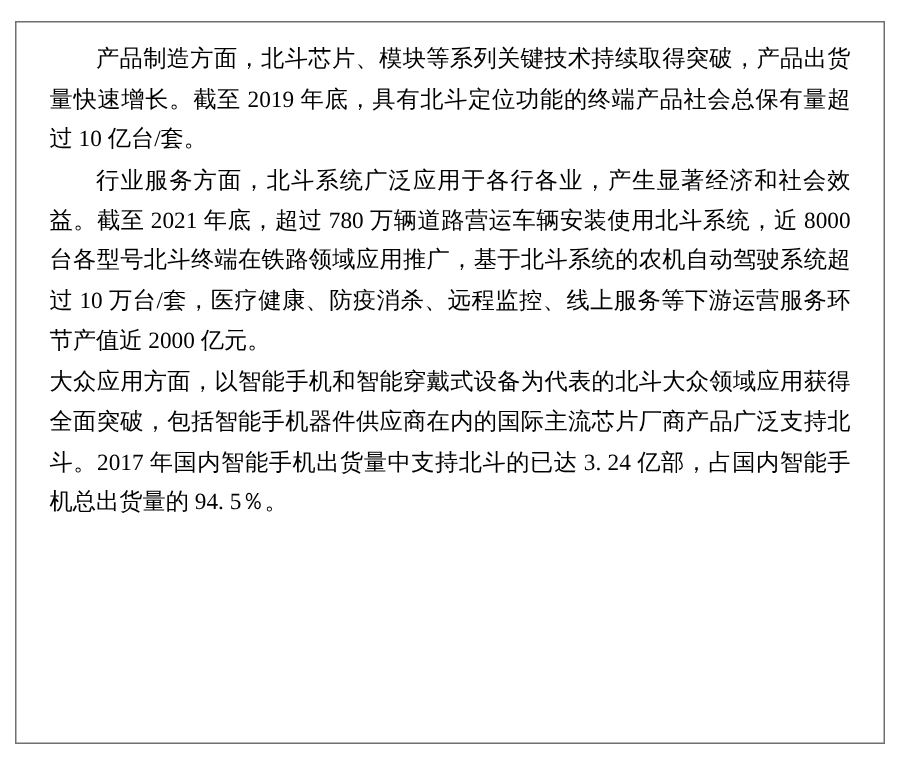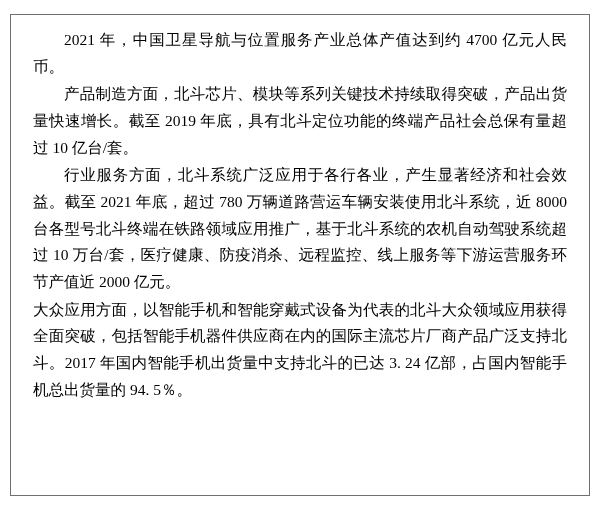--- a/index.html
+++ b/index.html
@@ -65,20 +65,19 @@
   }
 </style>
 </head>
 <body>
 
 <div class="page">
   <div class="doc-frame">
 
 
     <div class="body-area">
-      <p class="para indent">2021 年，中国卫星导航与位置服务产业总体产值达到约 4700 亿元人民币。</p>
       <p class="para indent">产品制造方面，北斗芯片、模块等系列关键技术持续取得突破，产品出货量快速增长。截至 2019 年底，具有北斗定位功能的终端产品社会总保有量超过 10 亿台/套。</p>
       <p class="para indent">行业服务方面，北斗系统广泛应用于各行各业，产生显著经济和社会效益。截至 2021 年底，超过 780 万辆道路营运车辆安装使用北斗系统，近 8000 台各型号北斗终端在铁路领域应用推广，基于北斗系统的农机自动驾驶系统超过 10 万台/套，医疗健康、防疫消杀、远程监控、线上服务等下游运营服务环节产值近 2000 亿元。</p>
       <p class="para noindent">大众应用方面，以智能手机和智能穿戴式设备为代表的北斗大众领域应用获得全面突破，包括智能手机器件供应商在内的国际主流芯片厂商产品广泛支持北斗。2017 年国内智能手机出货量中支持北斗的已达 3. 24 亿部，占国内智能手机总出货量的 94. 5％。</p>
     </div>
 
   </div>
 </div>
 
 </body></html>

